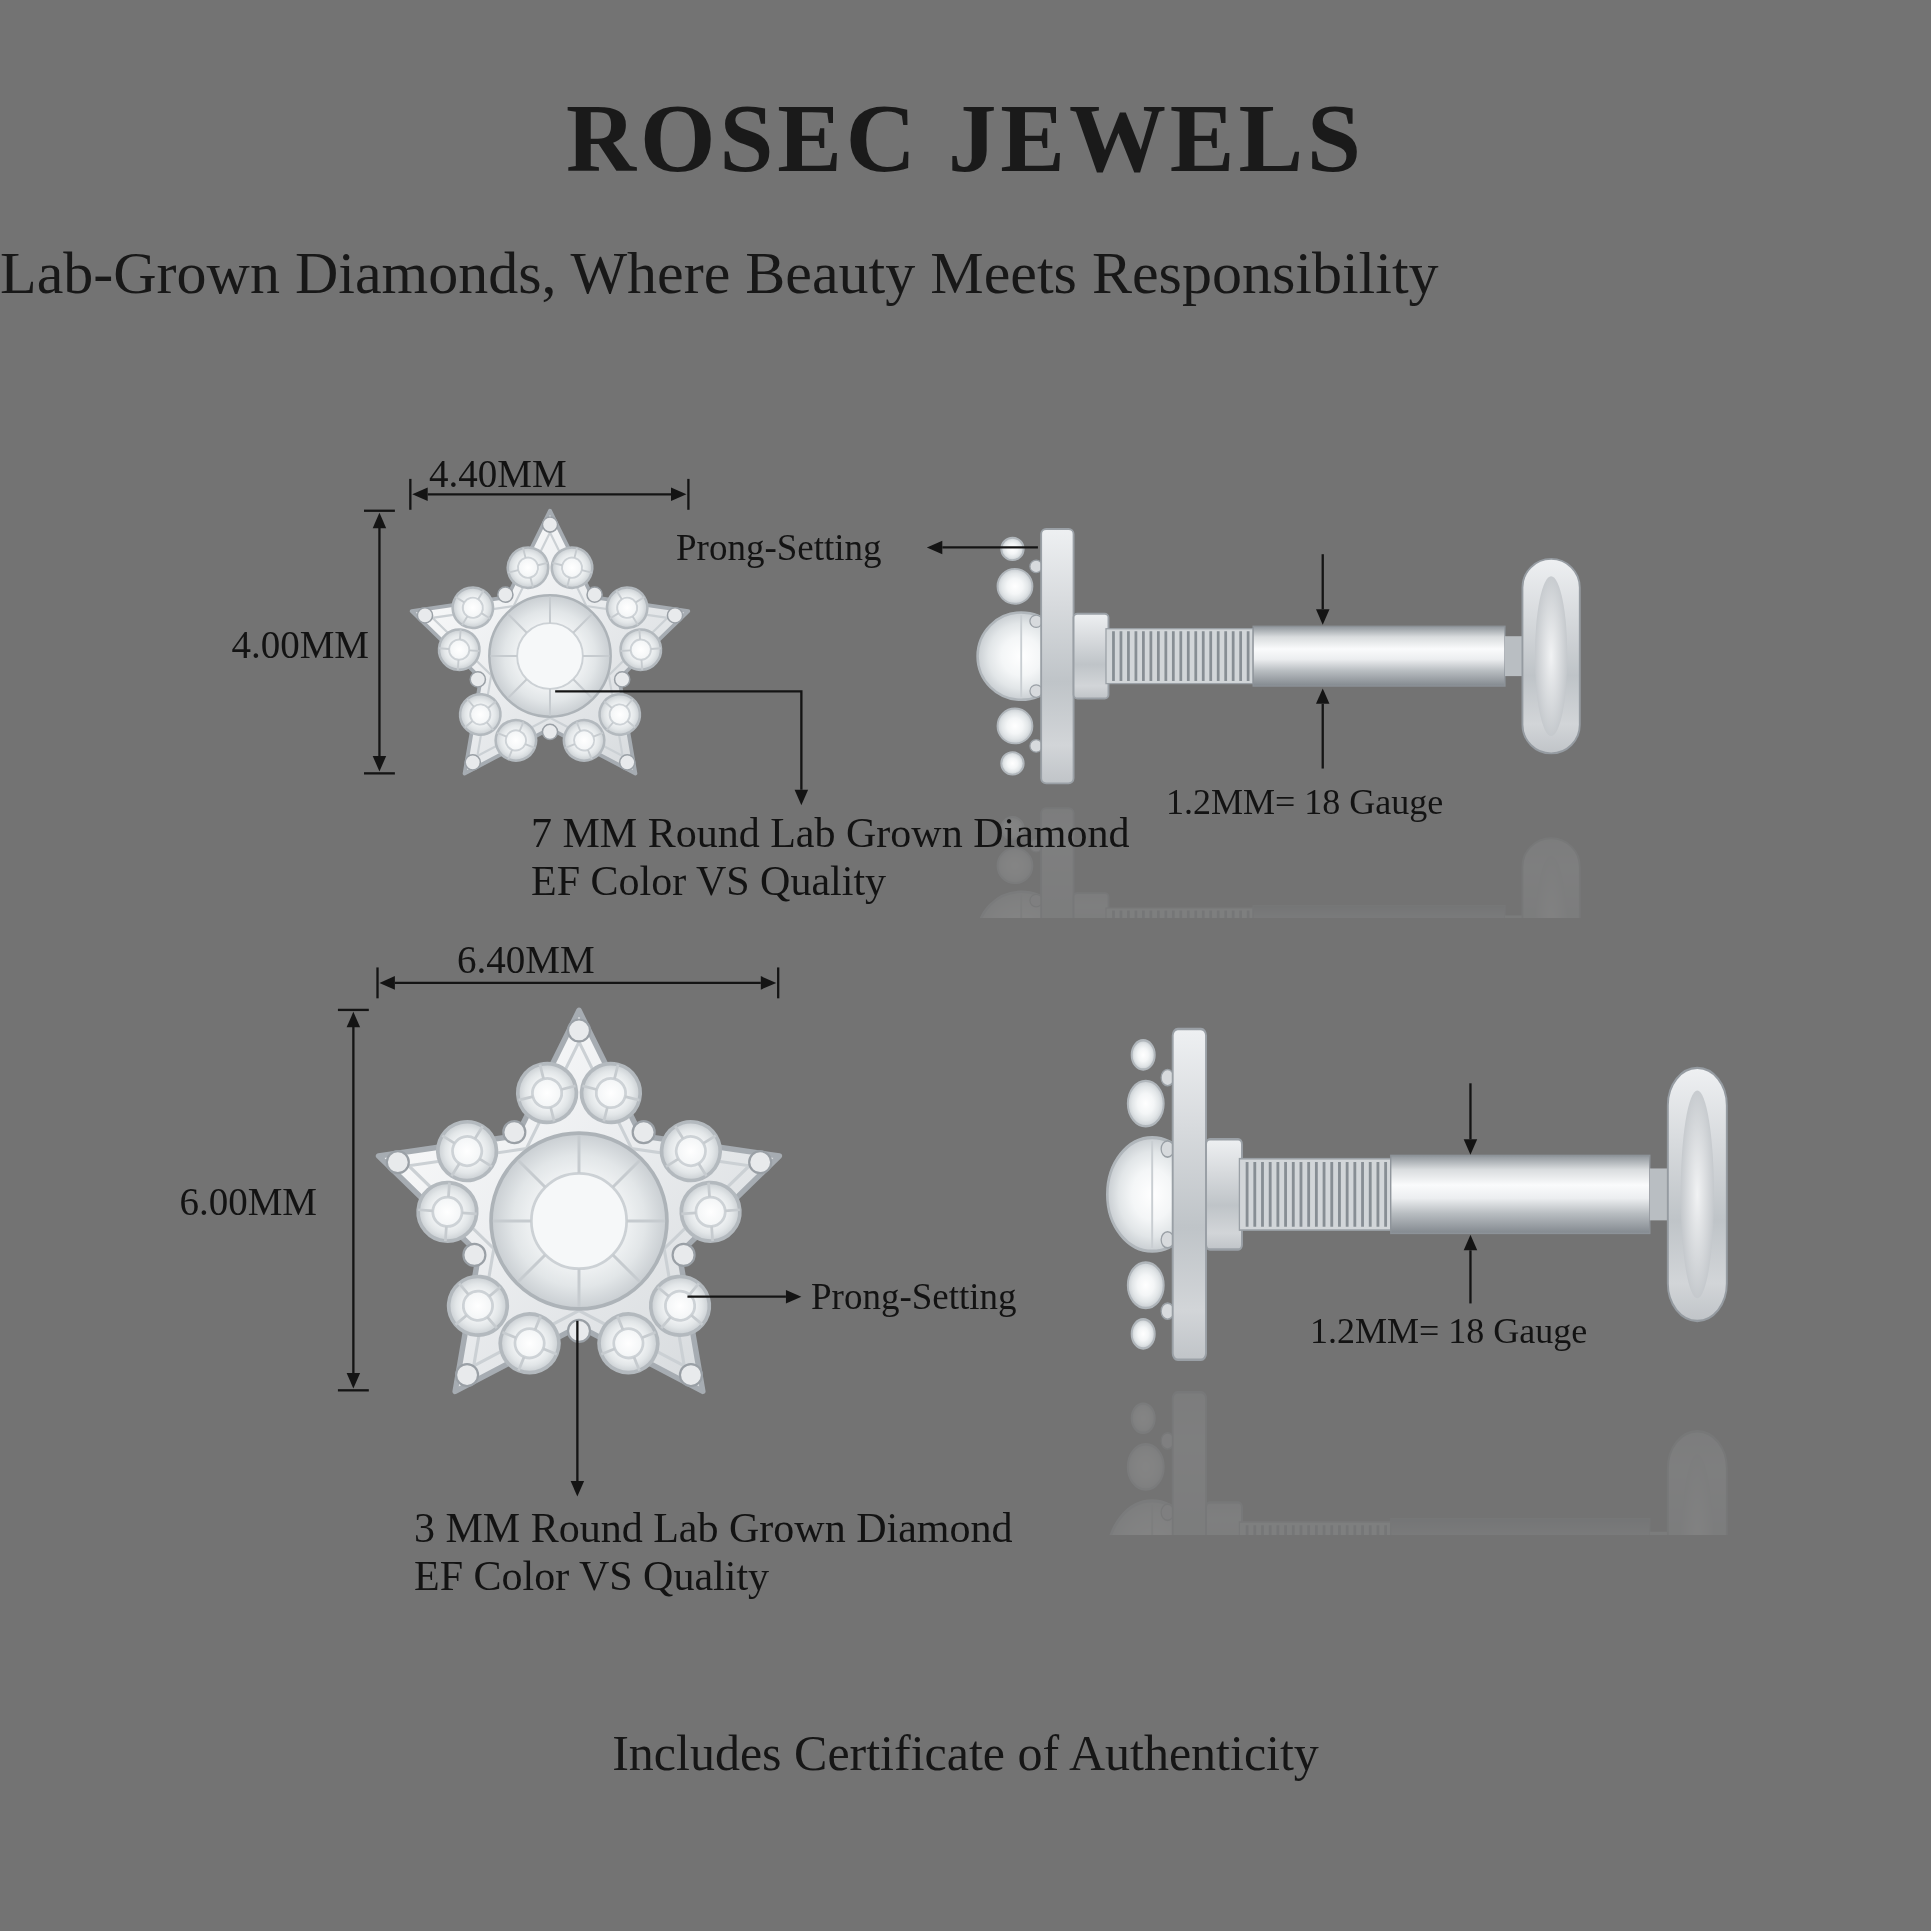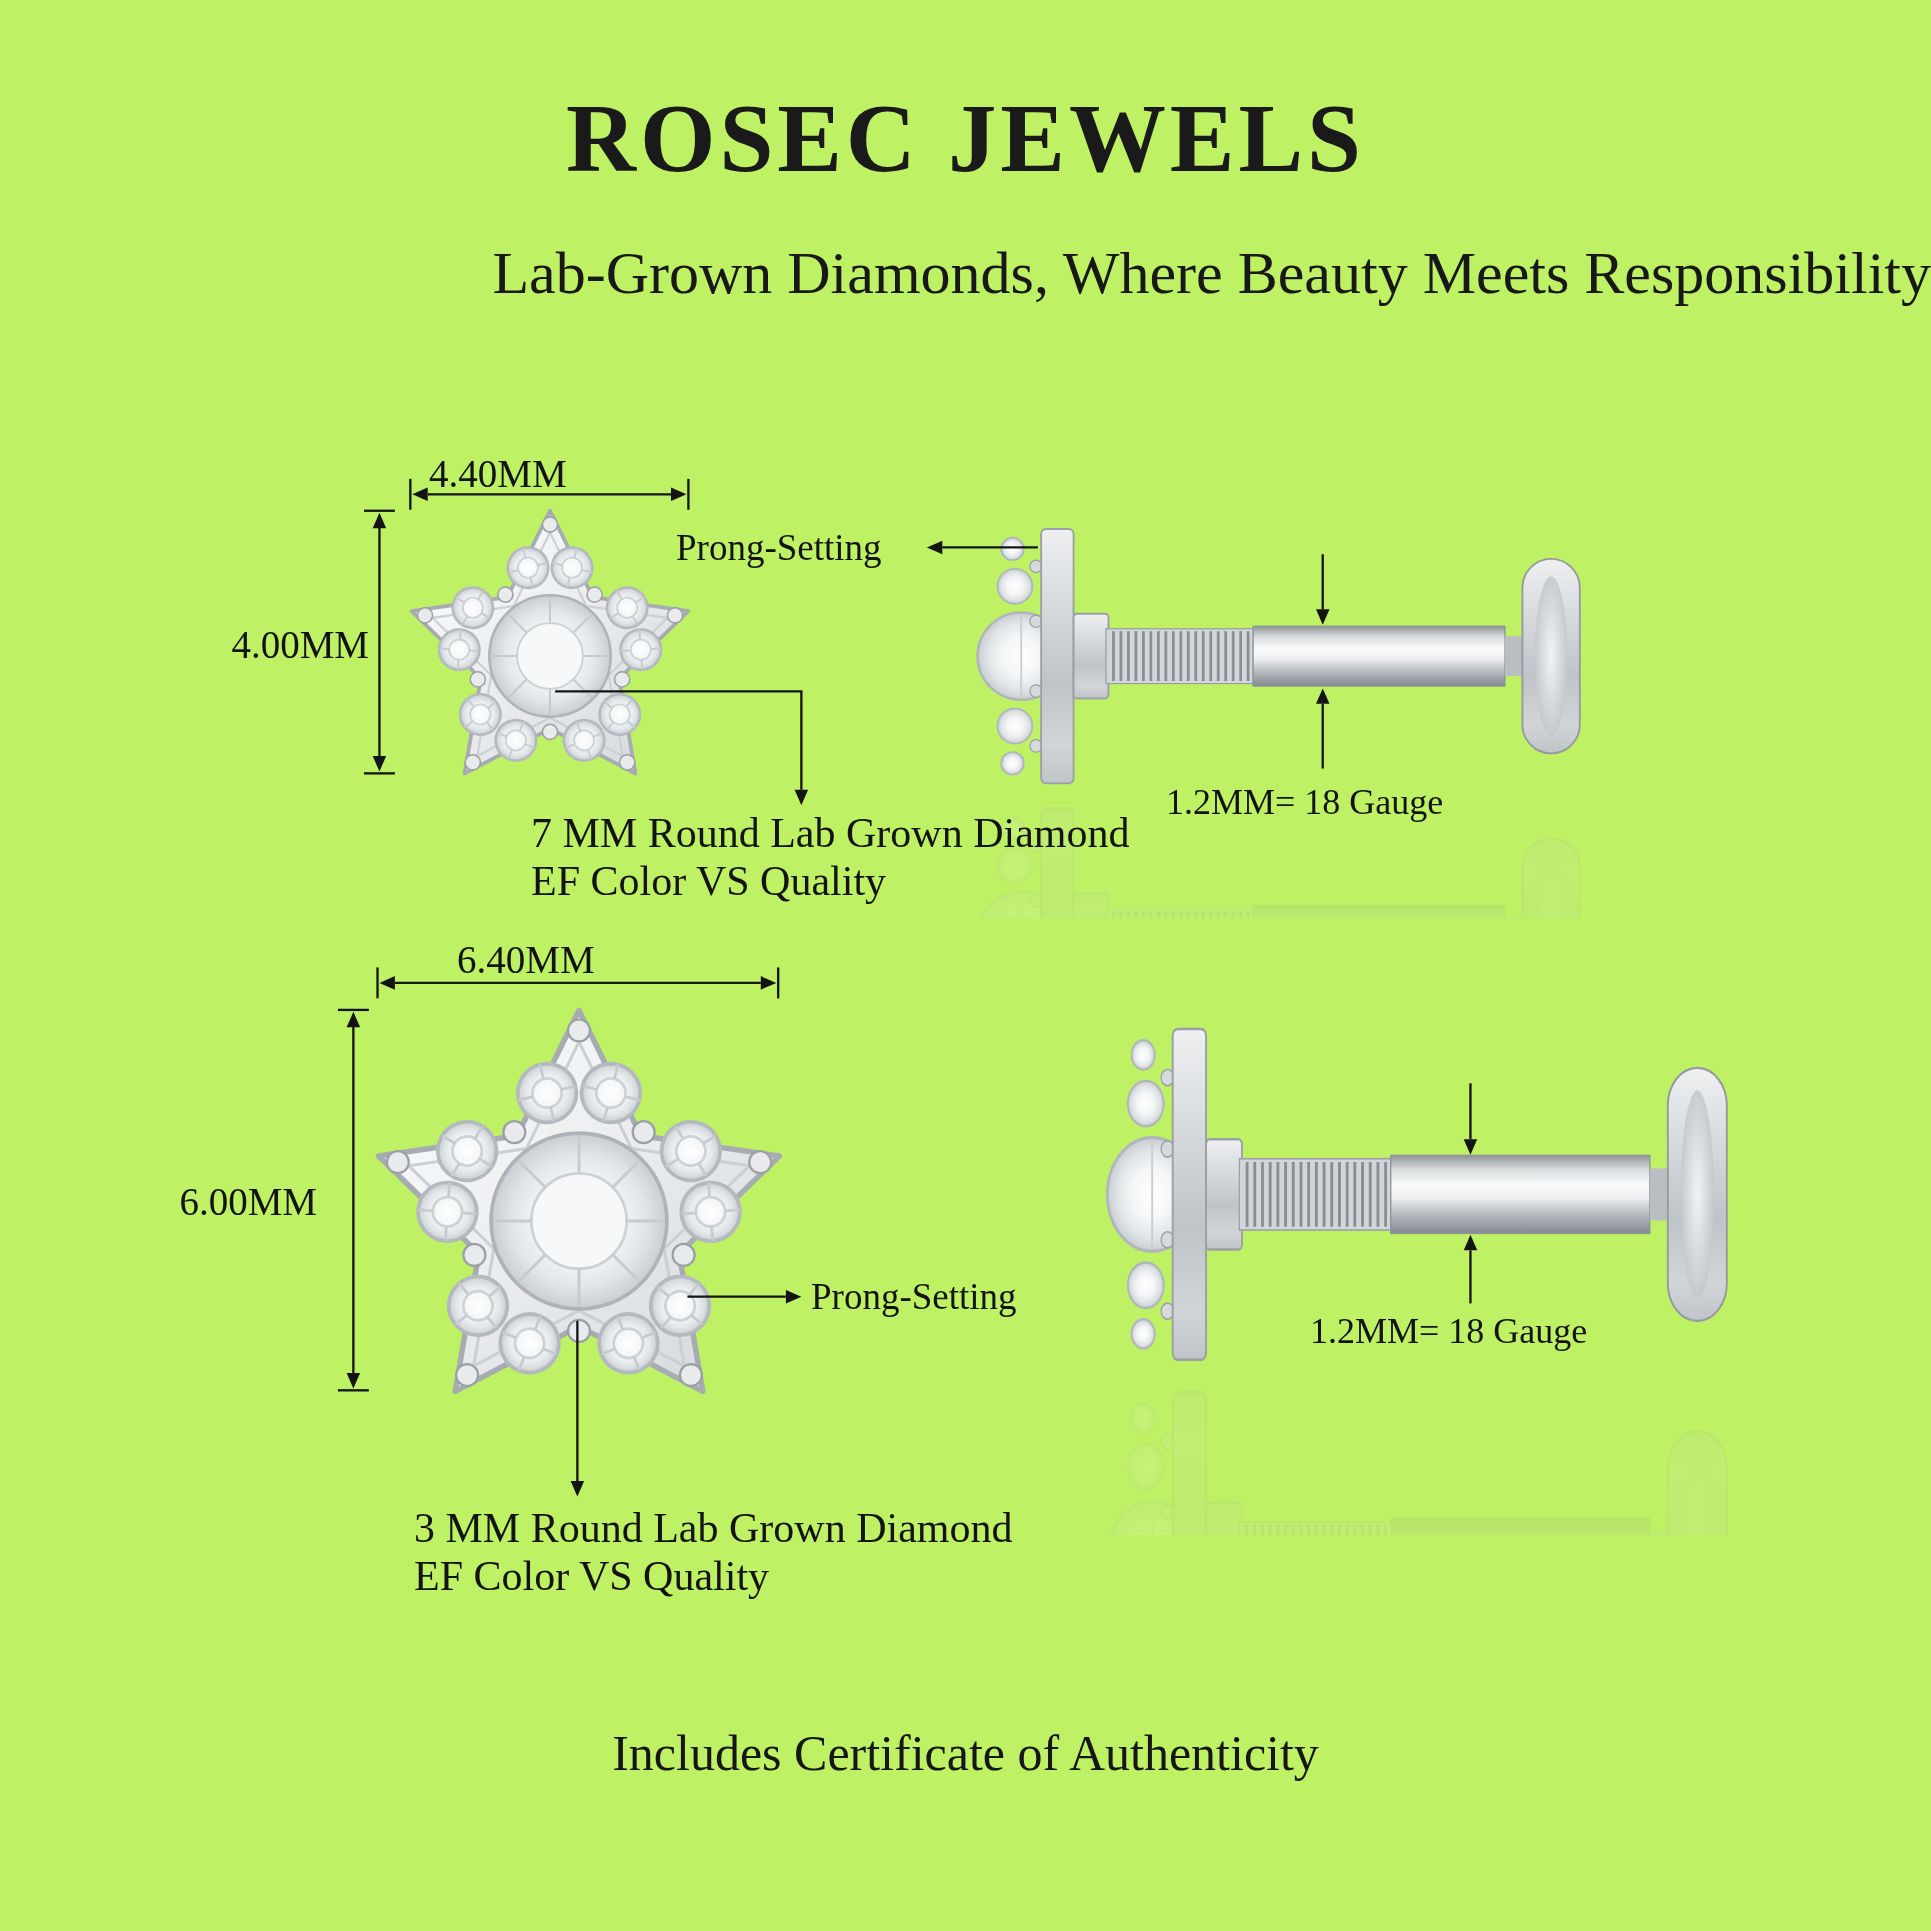--- a/index.html
+++ b/index.html
@@ -1,24 +1,24 @@
 <!DOCTYPE html>
 <html><head>
 <meta charset="utf-8">
 <style>
   html,body{margin:0;padding:0;background:#ffffff;}
-  .page{position:relative;width:1931px;height:1931px;background:#bef264;overflow:hidden;
+  .page{position:relative;width:1931px;height:1931px;background:#737373;overflow:hidden;
         font-family:"Liberation Serif", serif;color:#131313;}
   .abs{position:absolute;}
   .lbl{position:absolute;color:#131313;white-space:nowrap;line-height:1.15;}
   .ctr{text-align:left;}
   .rt{text-align:right;}
   .brand{position:absolute;top:83px;left:0;width:1931px;text-align:center;
          font-size:97px;font-weight:700;letter-spacing:3.9px;color:#1a1a1a;}
-  .tagline{position:absolute;top:239px;left:0;width:1931px;text-align:right;
+  .tagline{position:absolute;top:239px;left:0;width:1931px;text-align:left;
            font-size:60px;font-weight:400;color:#181818;}
   .dim{font-size:39px;}
   .prong{font-size:37px;}
   .spec{font-size:42px;line-height:48px;}
   .gauge{font-size:36px;}
   .footer-note{position:absolute;top:1724px;left:0;width:1931px;text-align:center;
                font-size:50px;color:#161616;}
   svg{display:block;}
   .defs-holder{position:absolute;width:0;height:0;overflow:hidden;}
 </style>

